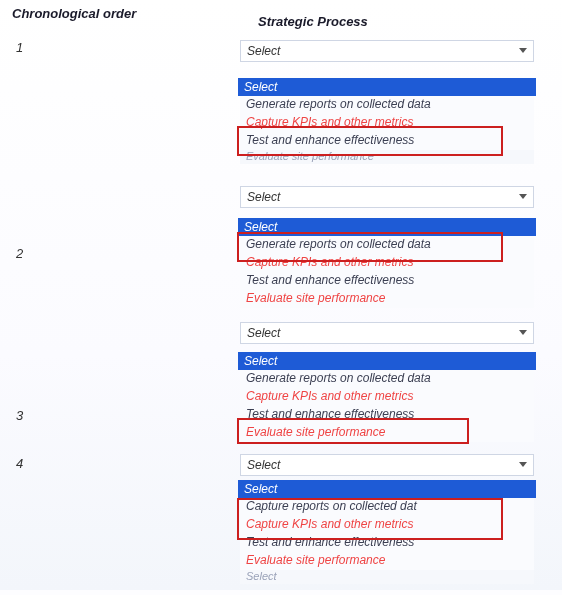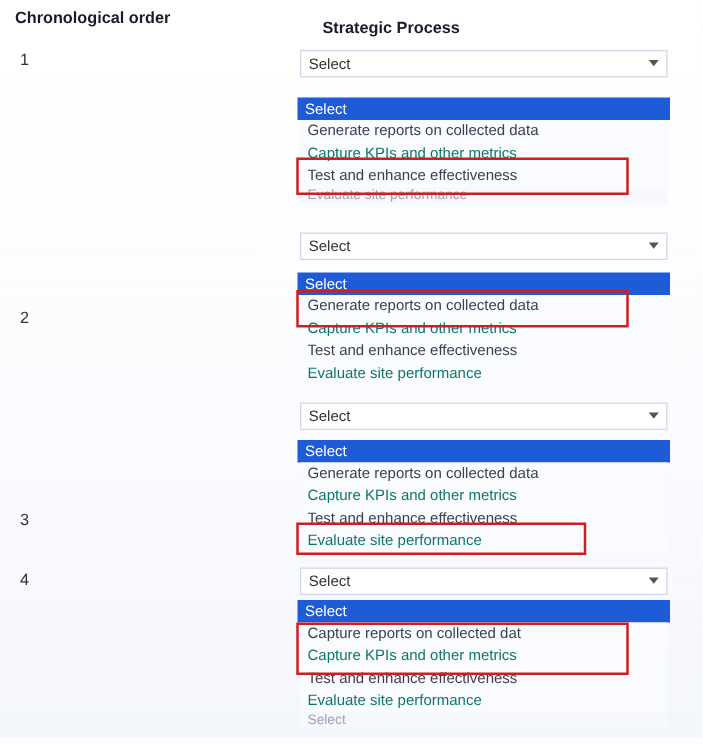--- a/index.html
+++ b/index.html
@@ -11,20 +11,21 @@
     font-family: "Segoe UI", Arial, sans-serif;
     font-size: 13px;
     color: #3a3a4a;
     overflow: hidden;
   }
   .page {
     position: relative;
     width: 562px;
     height: 590px;
     background: linear-gradient(180deg, #ffffff 0%, #fbfbff 60%, #f3f6fb 100%);
+    font-style: italic;
   }
   .col-left-header {
     position: absolute;
     left: 12px;
     top: 6px;
     font-weight: bold;
     font-size: 13px;
     color: #1a1a2a;
   }
   .col-right-header {
@@ -82,21 +83,21 @@
     position: absolute;
     left: 240px;
     width: 294px;
     height: 18px;
     font-size: 12px;
     padding: 1px 6px;
     box-sizing: border-box;
     color: #3b3f52;
     background: #fafbfe;
   }
-  .opt.alt { color: #0f766e; }
+  .opt.alt { color: #ef4444; }
   .hl {
     position: absolute;
     border: 2px solid #cc1f1f;
     background: transparent;
     pointer-events: none;
   }
   .ghost {
     position: absolute;
     left: 240px;
     width: 294px;

